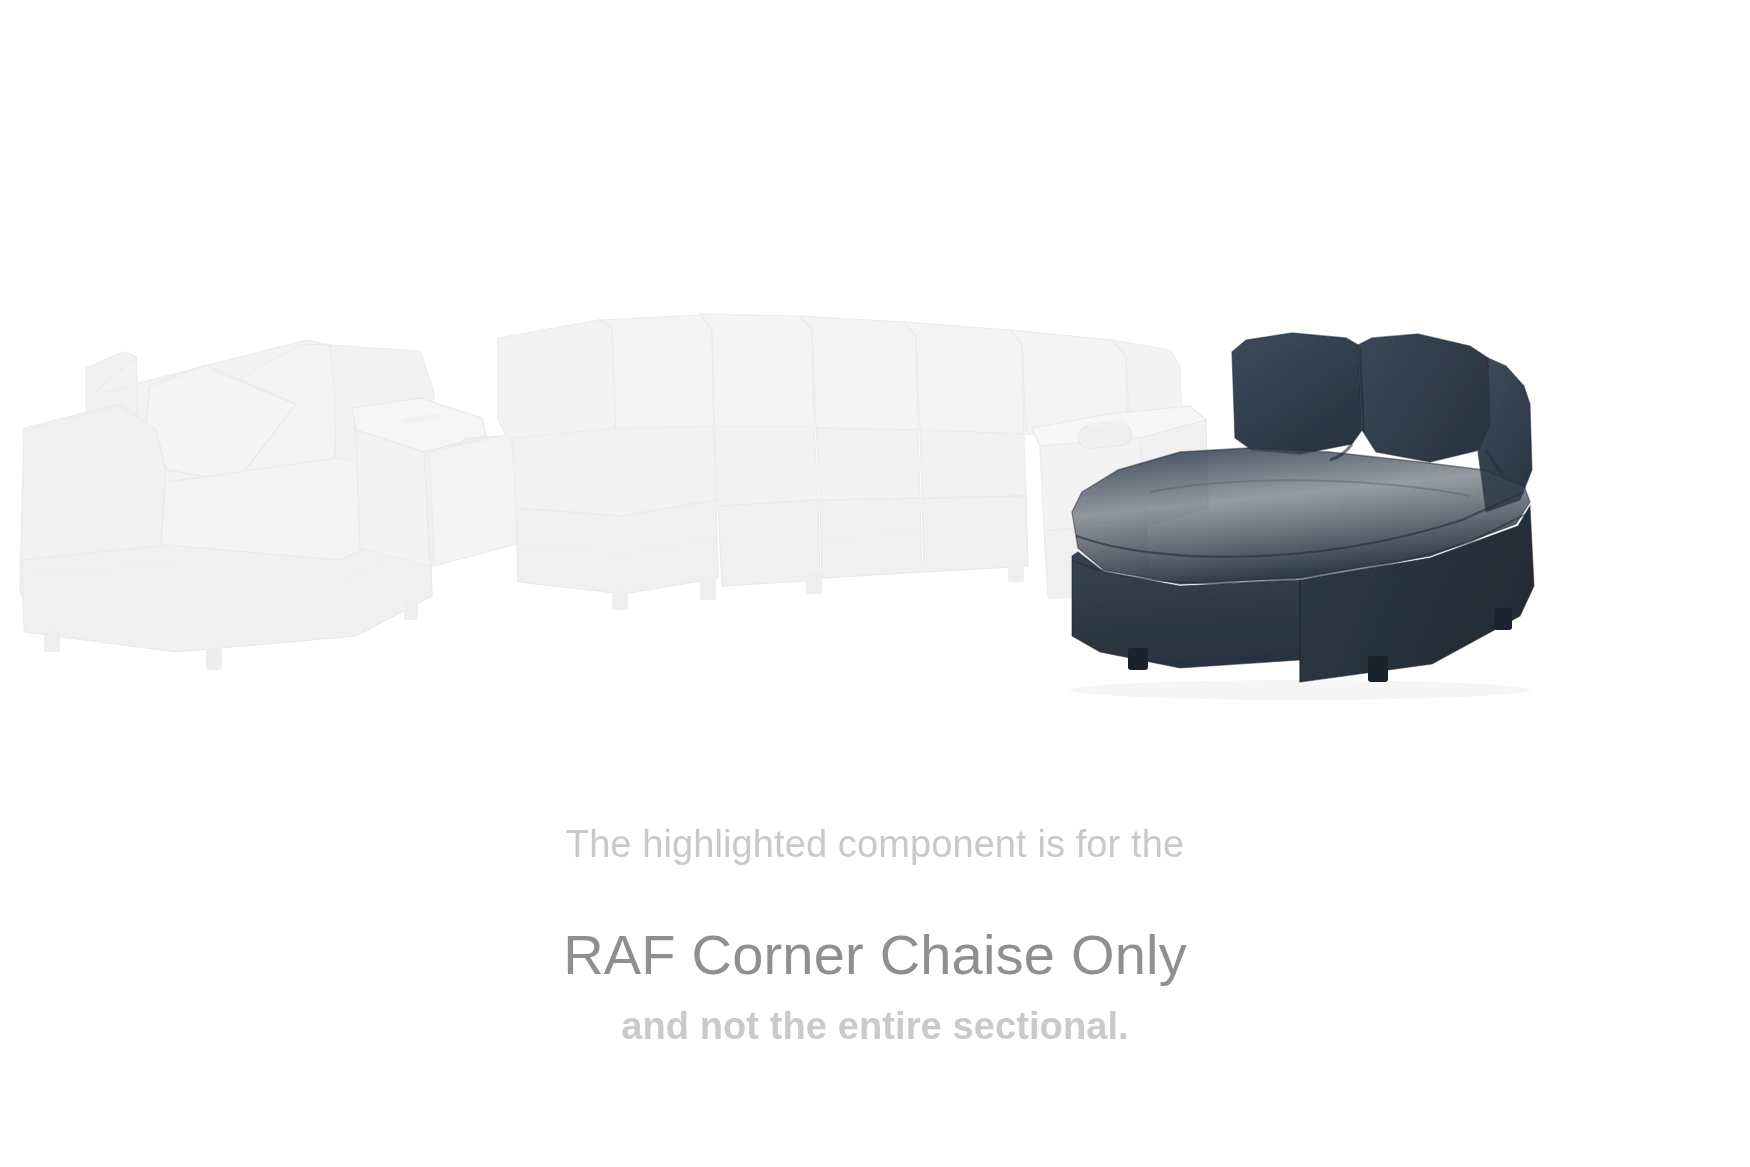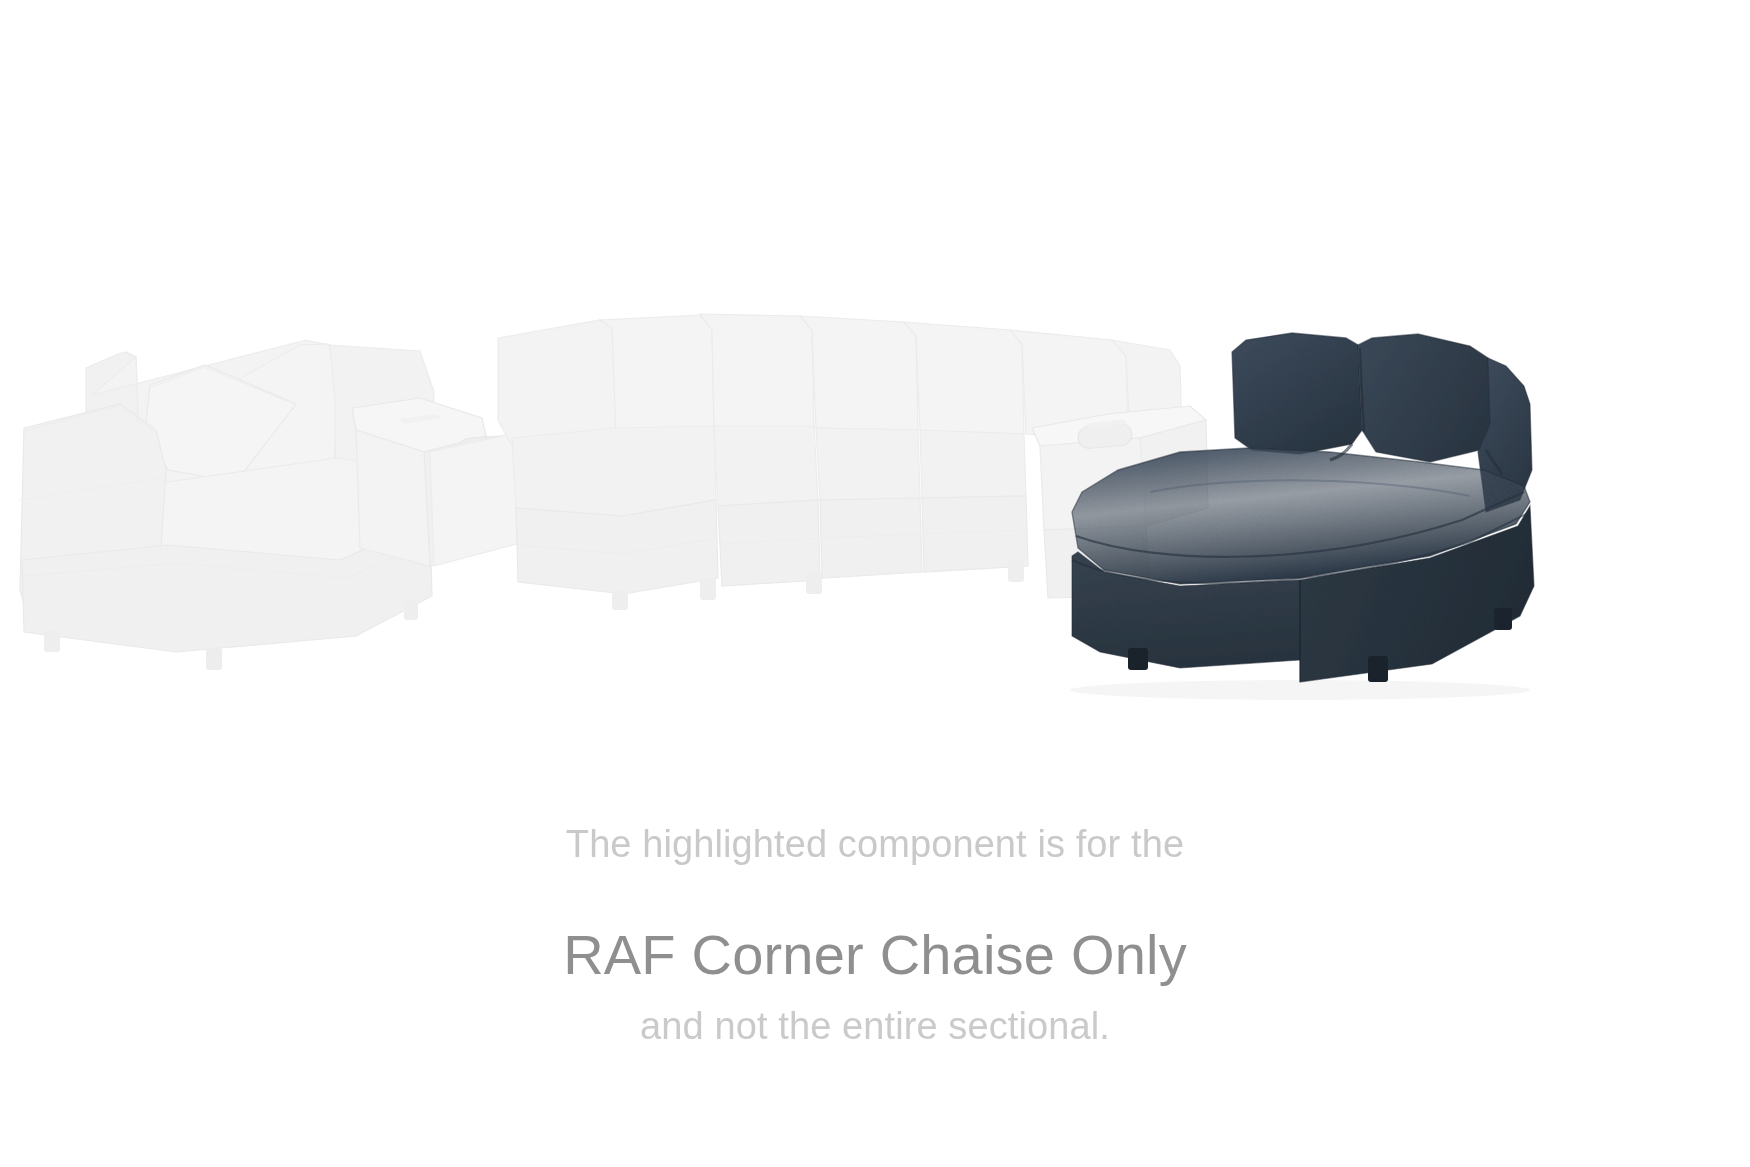--- a/index.html
+++ b/index.html
@@ -54,21 +54,21 @@
     line-height: 76px;
     font-weight: 400;
     color: #8f8f8f;
     letter-spacing: 0.2px;
     white-space: nowrap;
     margin-top: 44px;
   }
   .caption-line-bottom {
     font-size: 38px;
     line-height: 58px;
-    font-weight: 400;
+    font-weight: 700;
     color: #cacaca;
     letter-spacing: 0.1px;
     white-space: nowrap;
     margin-top: 4px;
   }
 </style>
 </head>
 <body>
 
 <div id="stage">

